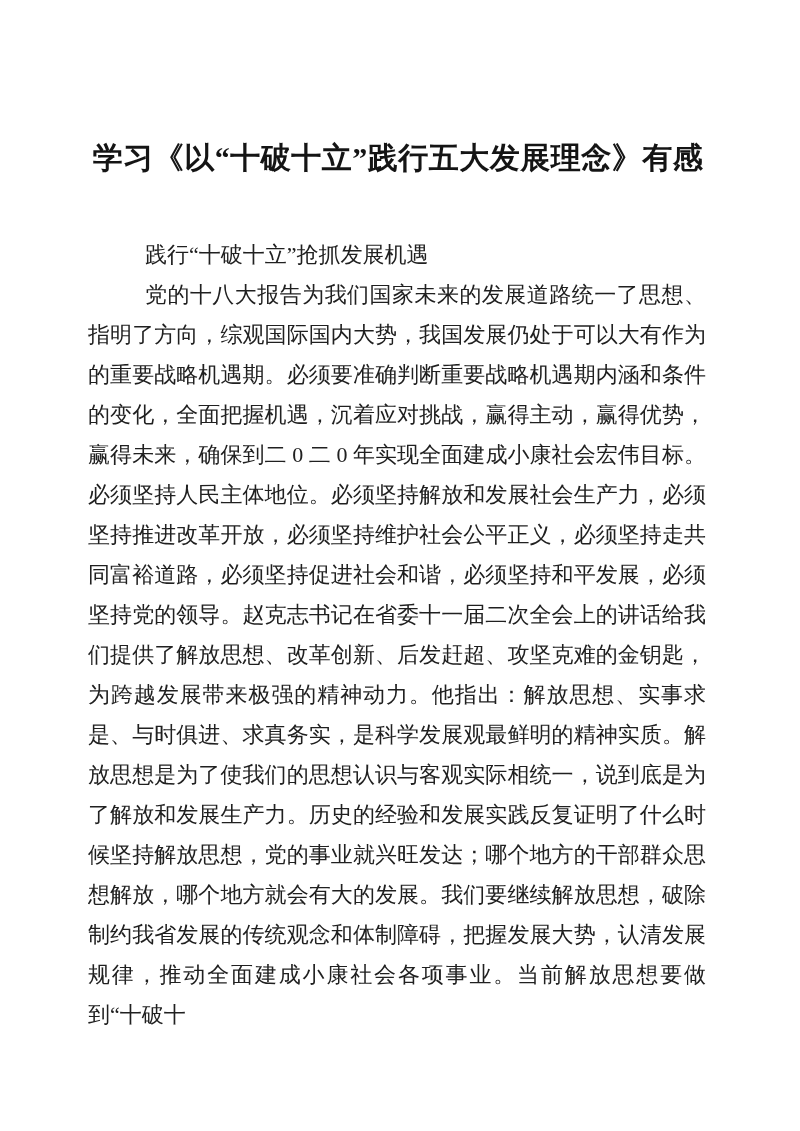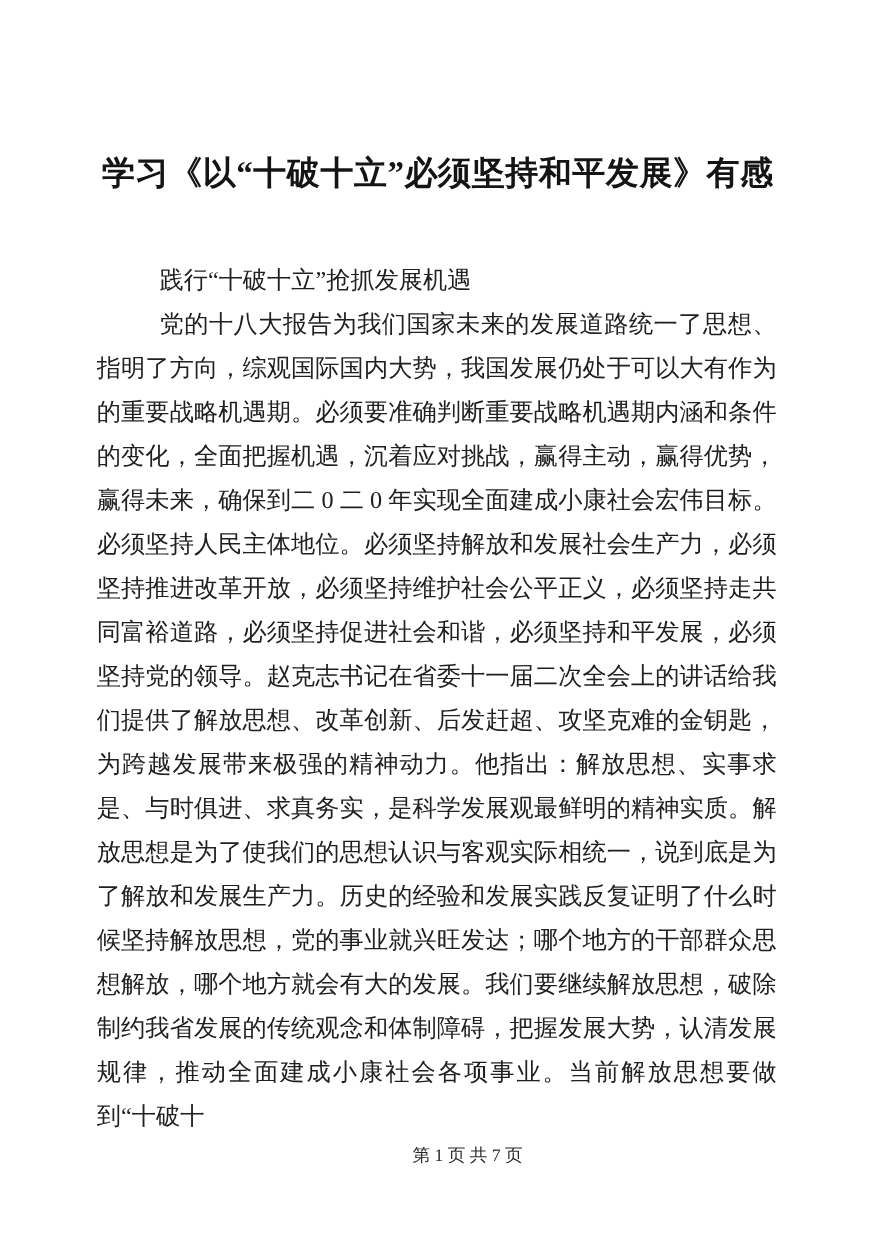--- a/index.html
+++ b/index.html
@@ -63,24 +63,21 @@
     font-size: 16px;
     line-height: 22px;
     color: #2a2a2a;
   }
 </style>
 </head>
 <body>
 
 <div class="page">
 
-  <h1 class="title">学习《以“十破十立”必须坚持和平发展》有感</h1>
+  <h1 class="title">学习《以“十破十立”践行五大发展理念》有感</h1>
 
   <div class="content">
     <p class="para">践行“十破十立”抢抓发展机遇</p>
     <p class="para">党的十八大报告为我们国家未来的发展道路统一了思想、指明了方向，综观国际国内大势，我国发展仍处于可以大有作为的重要战略机遇期。必须要准确判断重要战略机遇期内涵和条件的变化，全面把握机遇，沉着应对挑战，赢得主动，赢得优势，赢得未来，确保到二 0 二 0 年实现全面建成小康社会宏伟目标。必须坚持人民主体地位。必须坚持解放和发展社会生产力，必须坚持推进改革开放，必须坚持维护社会公平正义，必须坚持走共同富裕道路，必须坚持促进社会和谐，必须坚持和平发展，必须坚持党的领导。赵克志书记在省委十一届二次全会上的讲话给我们提供了解放思想、改革创新、后发赶超、攻坚克难的金钥匙，为跨越发展带来极强的精神动力。他指出：解放思想、实事求是、与时俱进、求真务实，是科学发展观最鲜明的精神实质。解放思想是为了使我们的思想认识与客观实际相统一，说到底是为了解放和发展生产力。历史的经验和发展实践反复证明了什么时候坚持解放思想，党的事业就兴旺发达；哪个地方的干部群众思想解放，哪个地方就会有大的发展。我们要继续解放思想，破除制约我省发展的传统观念和体制障碍，把握发展大势，认清发展规律，推动全面建成小康社会各项事业。当前解放思想要做到“十破十</p>
   </div>
 
-  <div class="footer">
-    <span>第 1 页  共 7 页</span>
-  </div>
 
 </div>
 
 </body></html>

